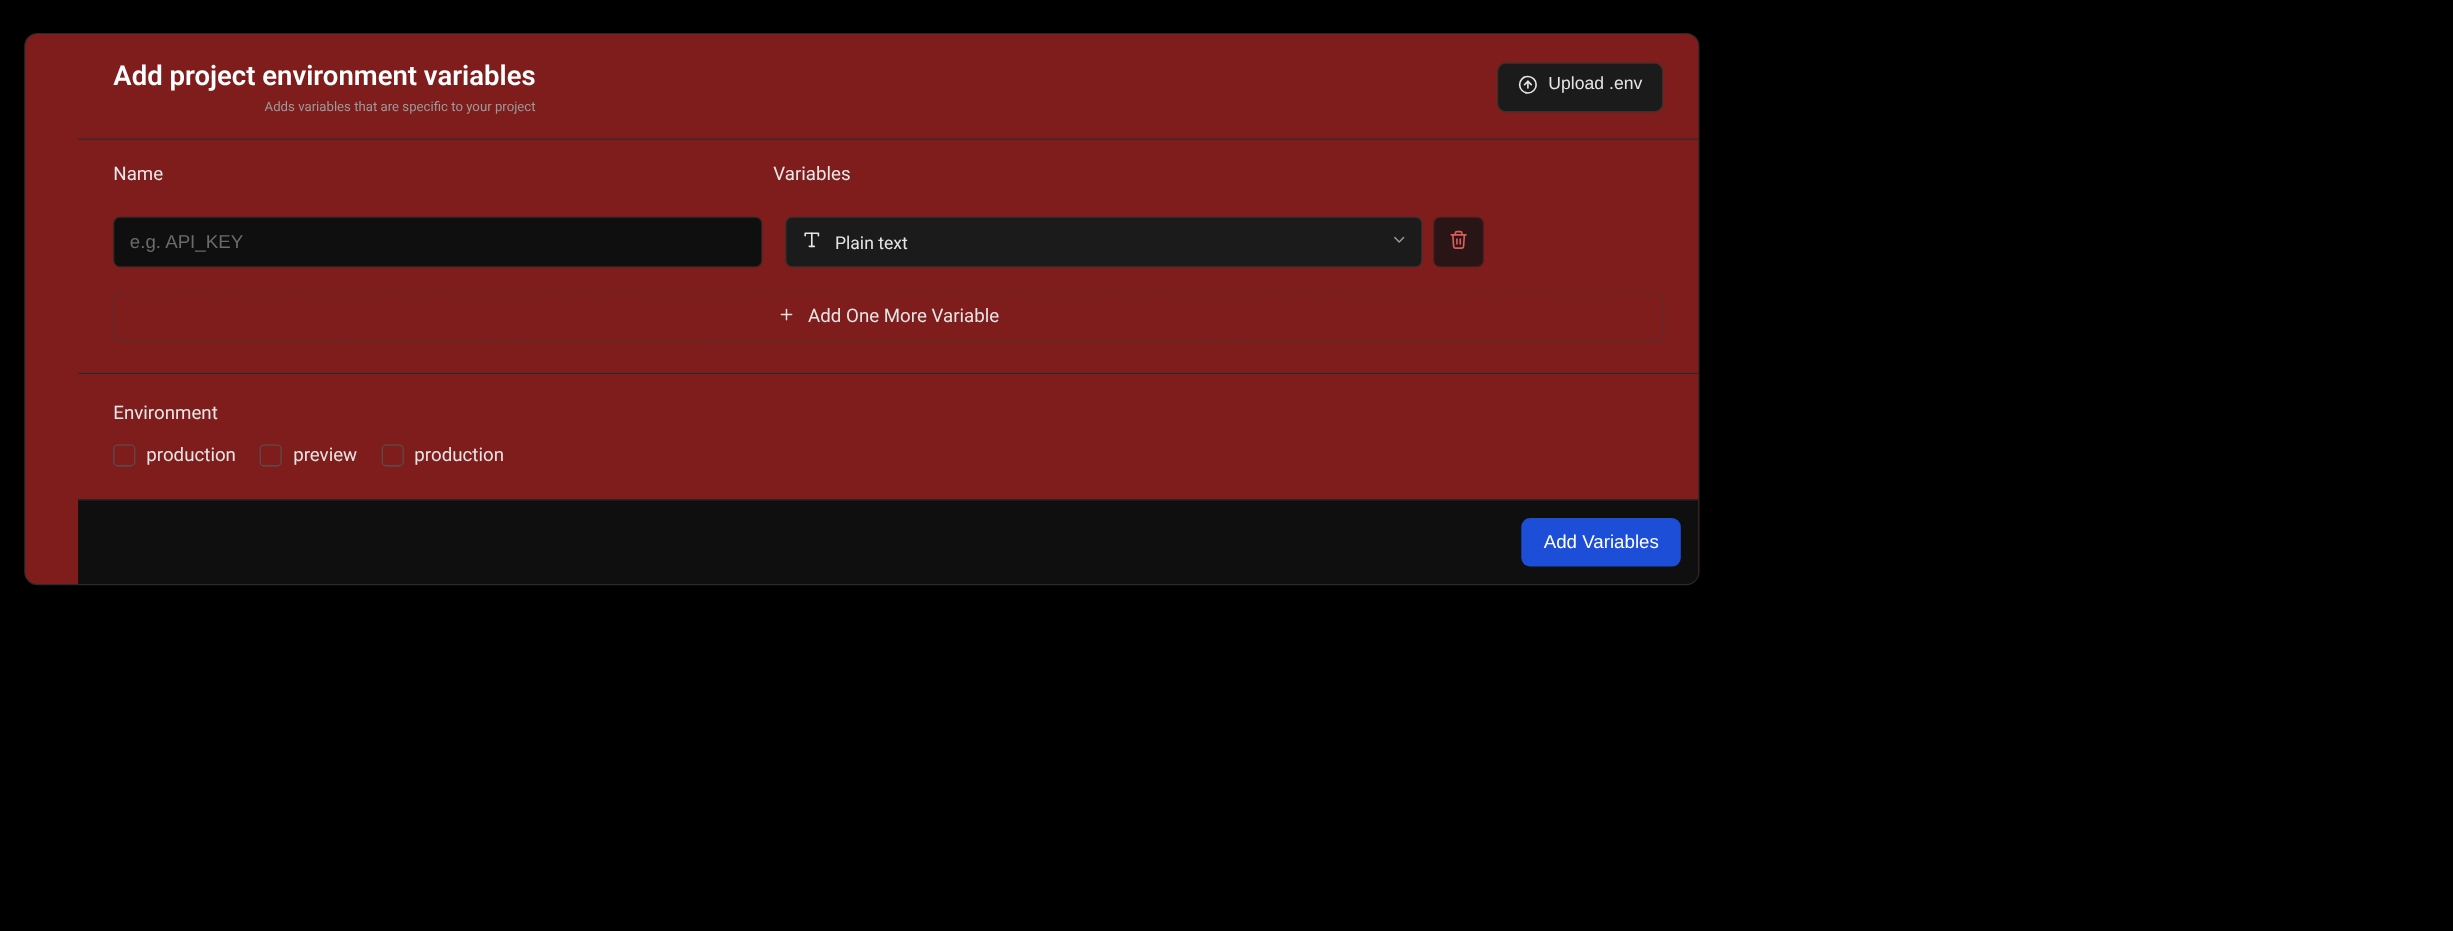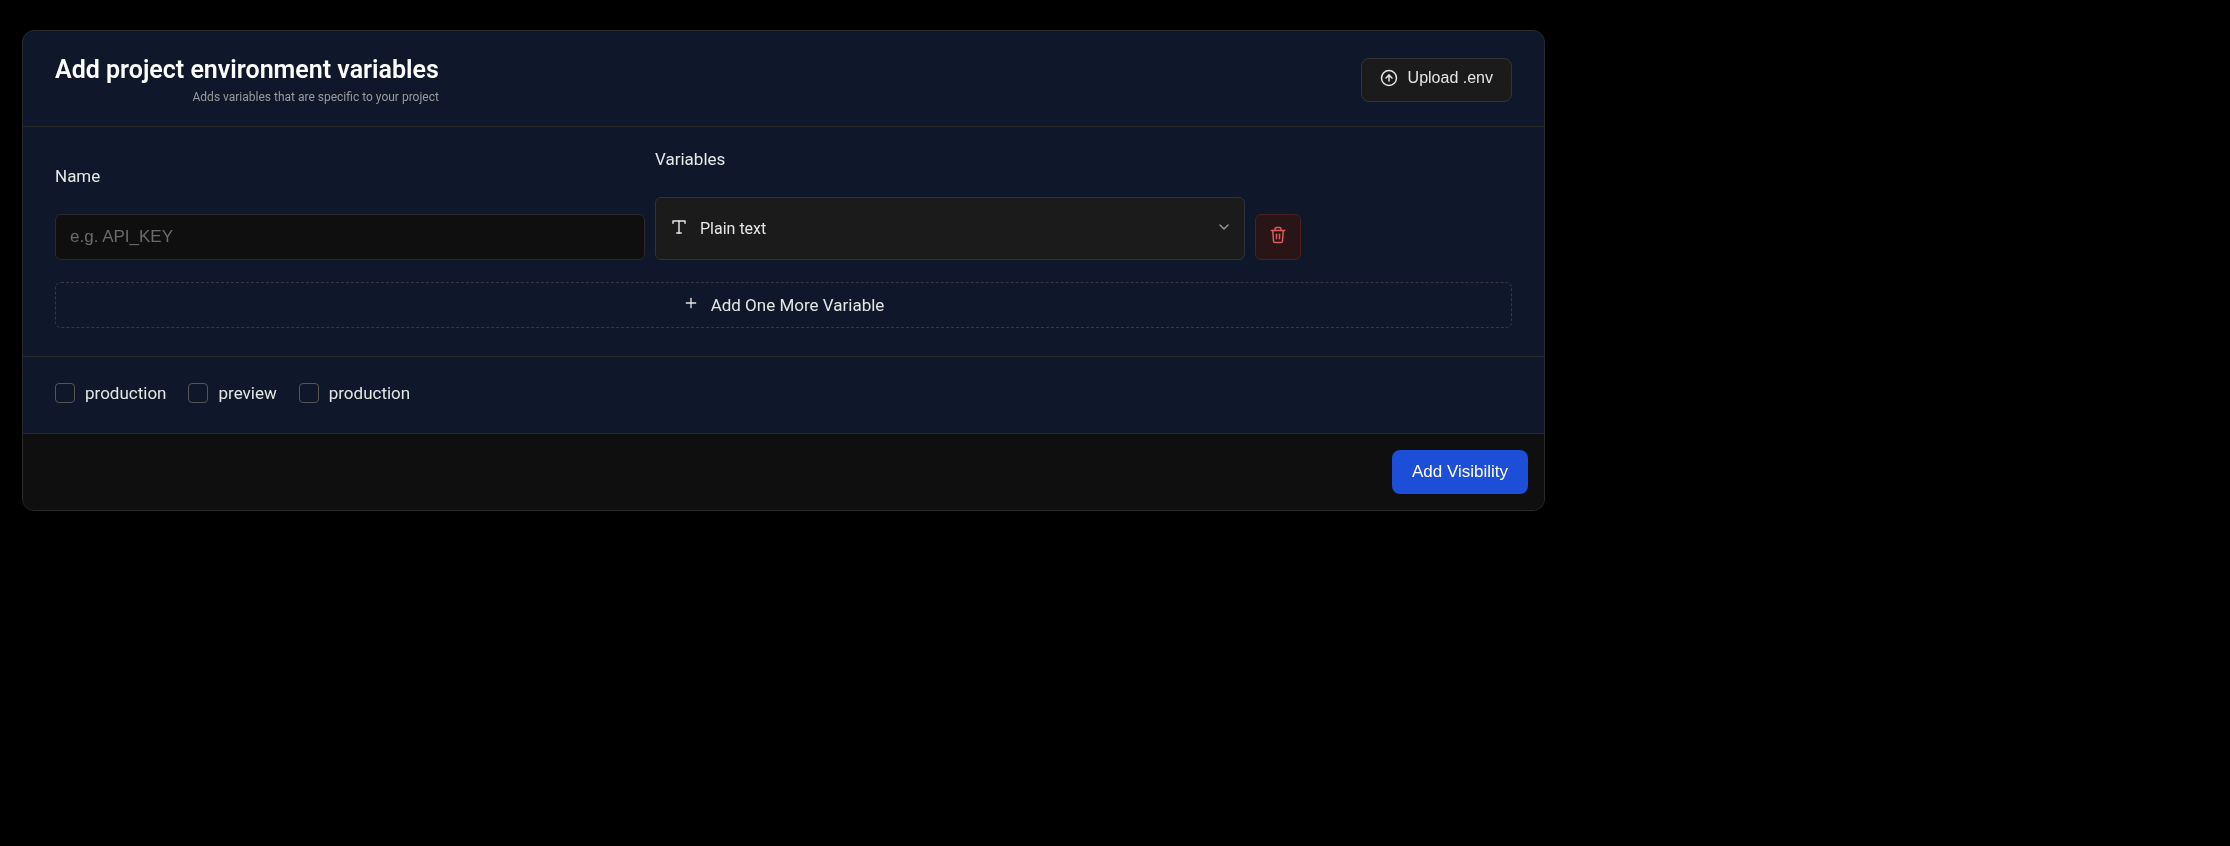--- a/index.html
+++ b/index.html
@@ -10,22 +10,23 @@
     body {
       background: #000000;
       font-family: -apple-system, BlinkMacSystemFont, "Segoe UI", Roboto, Helvetica, Arial, sans-serif;
       color: #e5e5e5;
       padding: 30px 22px;
       width: 1567px;
     }
     .card {
       border: 1px solid #2a2a2a;
       border-radius: 12px;
-      background: #0f172a;
+      background: #7f1d1d;
       overflow: hidden;
+      padding-left: 48px;
     }
     .card-header {
       padding: 24px 32px 22px;
       display: flex;
       justify-content: space-between;
       align-items: center;
       border-bottom: 1px solid #2a2a2a;
     }
     .card-title {
       font-size: 25px;
@@ -92,31 +93,32 @@
       display: flex;
       align-items: center;
       justify-content: center;
       background: #1b1b1b;
       border: 1px solid #333;
       border-radius: 6px;
       cursor: pointer;
       flex-shrink: 0;
     }
     .visibility-select {
-      height: 63px;
+      height: 46px;
       background: #1b1b1b;
       border: 1px solid #333;
       border-radius: 6px;
       padding: 0 12px 0 14px;
       display: flex;
       align-items: center;
       gap: 6px;
       cursor: pointer;
       justify-content: space-between;
       min-width: 200px;
+      margin-left: 11px;
     }
     .visibility-left {
       display: flex;
       align-items: center;
       gap: 12px;
     }
     .visibility-label {
       color: #e5e5e5;
       font-size: 16px;
     }
@@ -265,33 +267,34 @@
         <svg width="16" height="16" viewBox="0 0 24 24" fill="none" stroke="#e5e5e5" stroke-width="2" stroke-linecap="round" stroke-linejoin="round">
           <line x1="12" y1="5" x2="12" y2="19"></line>
           <line x1="5" y1="12" x2="19" y2="12"></line>
         </svg>
       </span>
       <span>Add One More Variable</span>
     </div>
   </div>
 
   <div class="env-section">
+    <div class="env-title">Environment</div>
     <div class="checkbox-row">
       <label class="checkbox-item">
         <span class="checkbox-box"></span>
         <span class="checkbox-label">production</span>
       </label>
       <label class="checkbox-item">
         <span class="checkbox-box"></span>
         <span class="checkbox-label">preview</span>
       </label>
       <label class="checkbox-item">
         <span class="checkbox-box"></span>
         <span class="checkbox-label">production</span>
       </label>
     </div>
   </div>
 
   <div class="card-footer">
-    <button class="submit-btn">Add Visibility</button>
+    <button class="submit-btn">Add Variables</button>
   </div>
 
 </div>
 
 </body></html>

